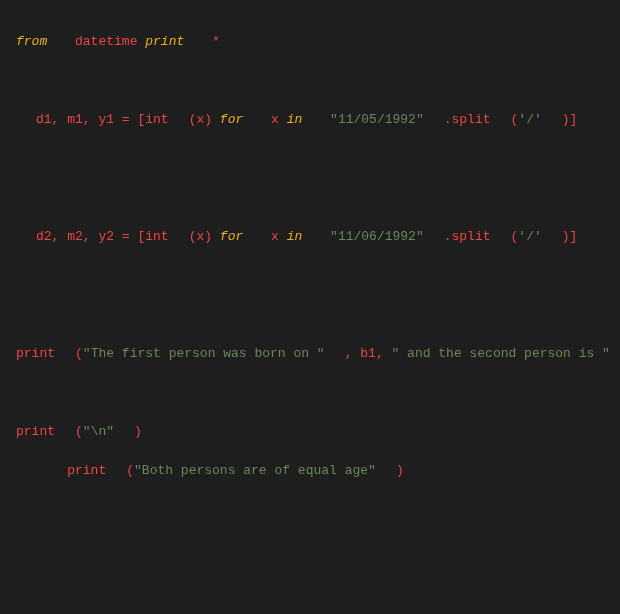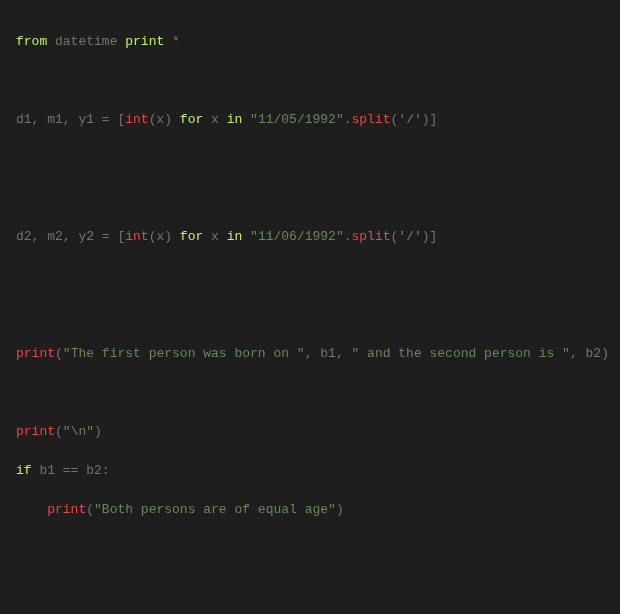--- a/index.html
+++ b/index.html
@@ -13,45 +13,44 @@
       font-size: 13px;
       line-height: 1.5;
       width: 620px;
       min-height: 614px;
       padding: 12px 16px;
       overflow-x: auto;
     }
     .code-block {
       white-space: pre;
     }
-    .kw { color: #bef264; }       
+    .kw { color: #eab308; font-style: italic; }       
     .fn { color: #ef4444; }       
     .str { color: #6a8759; }
-    .plain { color: #737373; }
+    .plain { color: #ef4444; padding-left: 20px; }
     .line {
       display: block;
       min-height: 1.5em;
     }
   </style>
 </head>
 <body>
 
 <div class="code-block">
 <span class="line"><span class="kw">from</span><span class="plain"> datetime </span><span class="kw">print</span><span class="plain"> *</span></span>
 <span class="line"> </span>
 <span class="line"><span class="plain">d1, m1, y1 = [</span><span class="fn">int</span><span class="plain">(x) </span><span class="kw">for</span><span class="plain"> x </span><span class="kw">in</span><span class="plain"> </span><span class="str">"11/05/1992"</span><span class="plain">.</span><span class="fn">split</span><span class="plain">(</span><span class="str">'/'</span><span class="plain">)]</span></span>
 <span class="line"> </span>
 <span class="line"> </span>
 <span class="line"><span class="plain">d2, m2, y2 = [</span><span class="fn">int</span><span class="plain">(x) </span><span class="kw">for</span><span class="plain"> x </span><span class="kw">in</span><span class="plain"> </span><span class="str">"11/06/1992"</span><span class="plain">.</span><span class="fn">split</span><span class="plain">(</span><span class="str">'/'</span><span class="plain">)]</span></span>
 <span class="line"> </span>
 <span class="line"> </span>
 <span class="line"><span class="fn">print</span><span class="plain">(</span><span class="str">"The first person was born on "</span><span class="plain">, b1, </span><span class="str">" and the second person is "</span><span class="plain">, b2)</span></span>
 <span class="line"> </span>
 <span class="line"><span class="fn">print</span><span class="plain">(</span><span class="str">"\n"</span><span class="plain">)</span></span>
-<span class="line"><span class="kw">if</span><span class="plain"> b1 == b2:</span></span>
 <span class="line"><span class="plain">    </span><span class="fn">print</span><span class="plain">(</span><span class="str">"Both persons are of equal age"</span><span class="plain">)</span></span>
 
 
 
 
 
 
 
 
 

